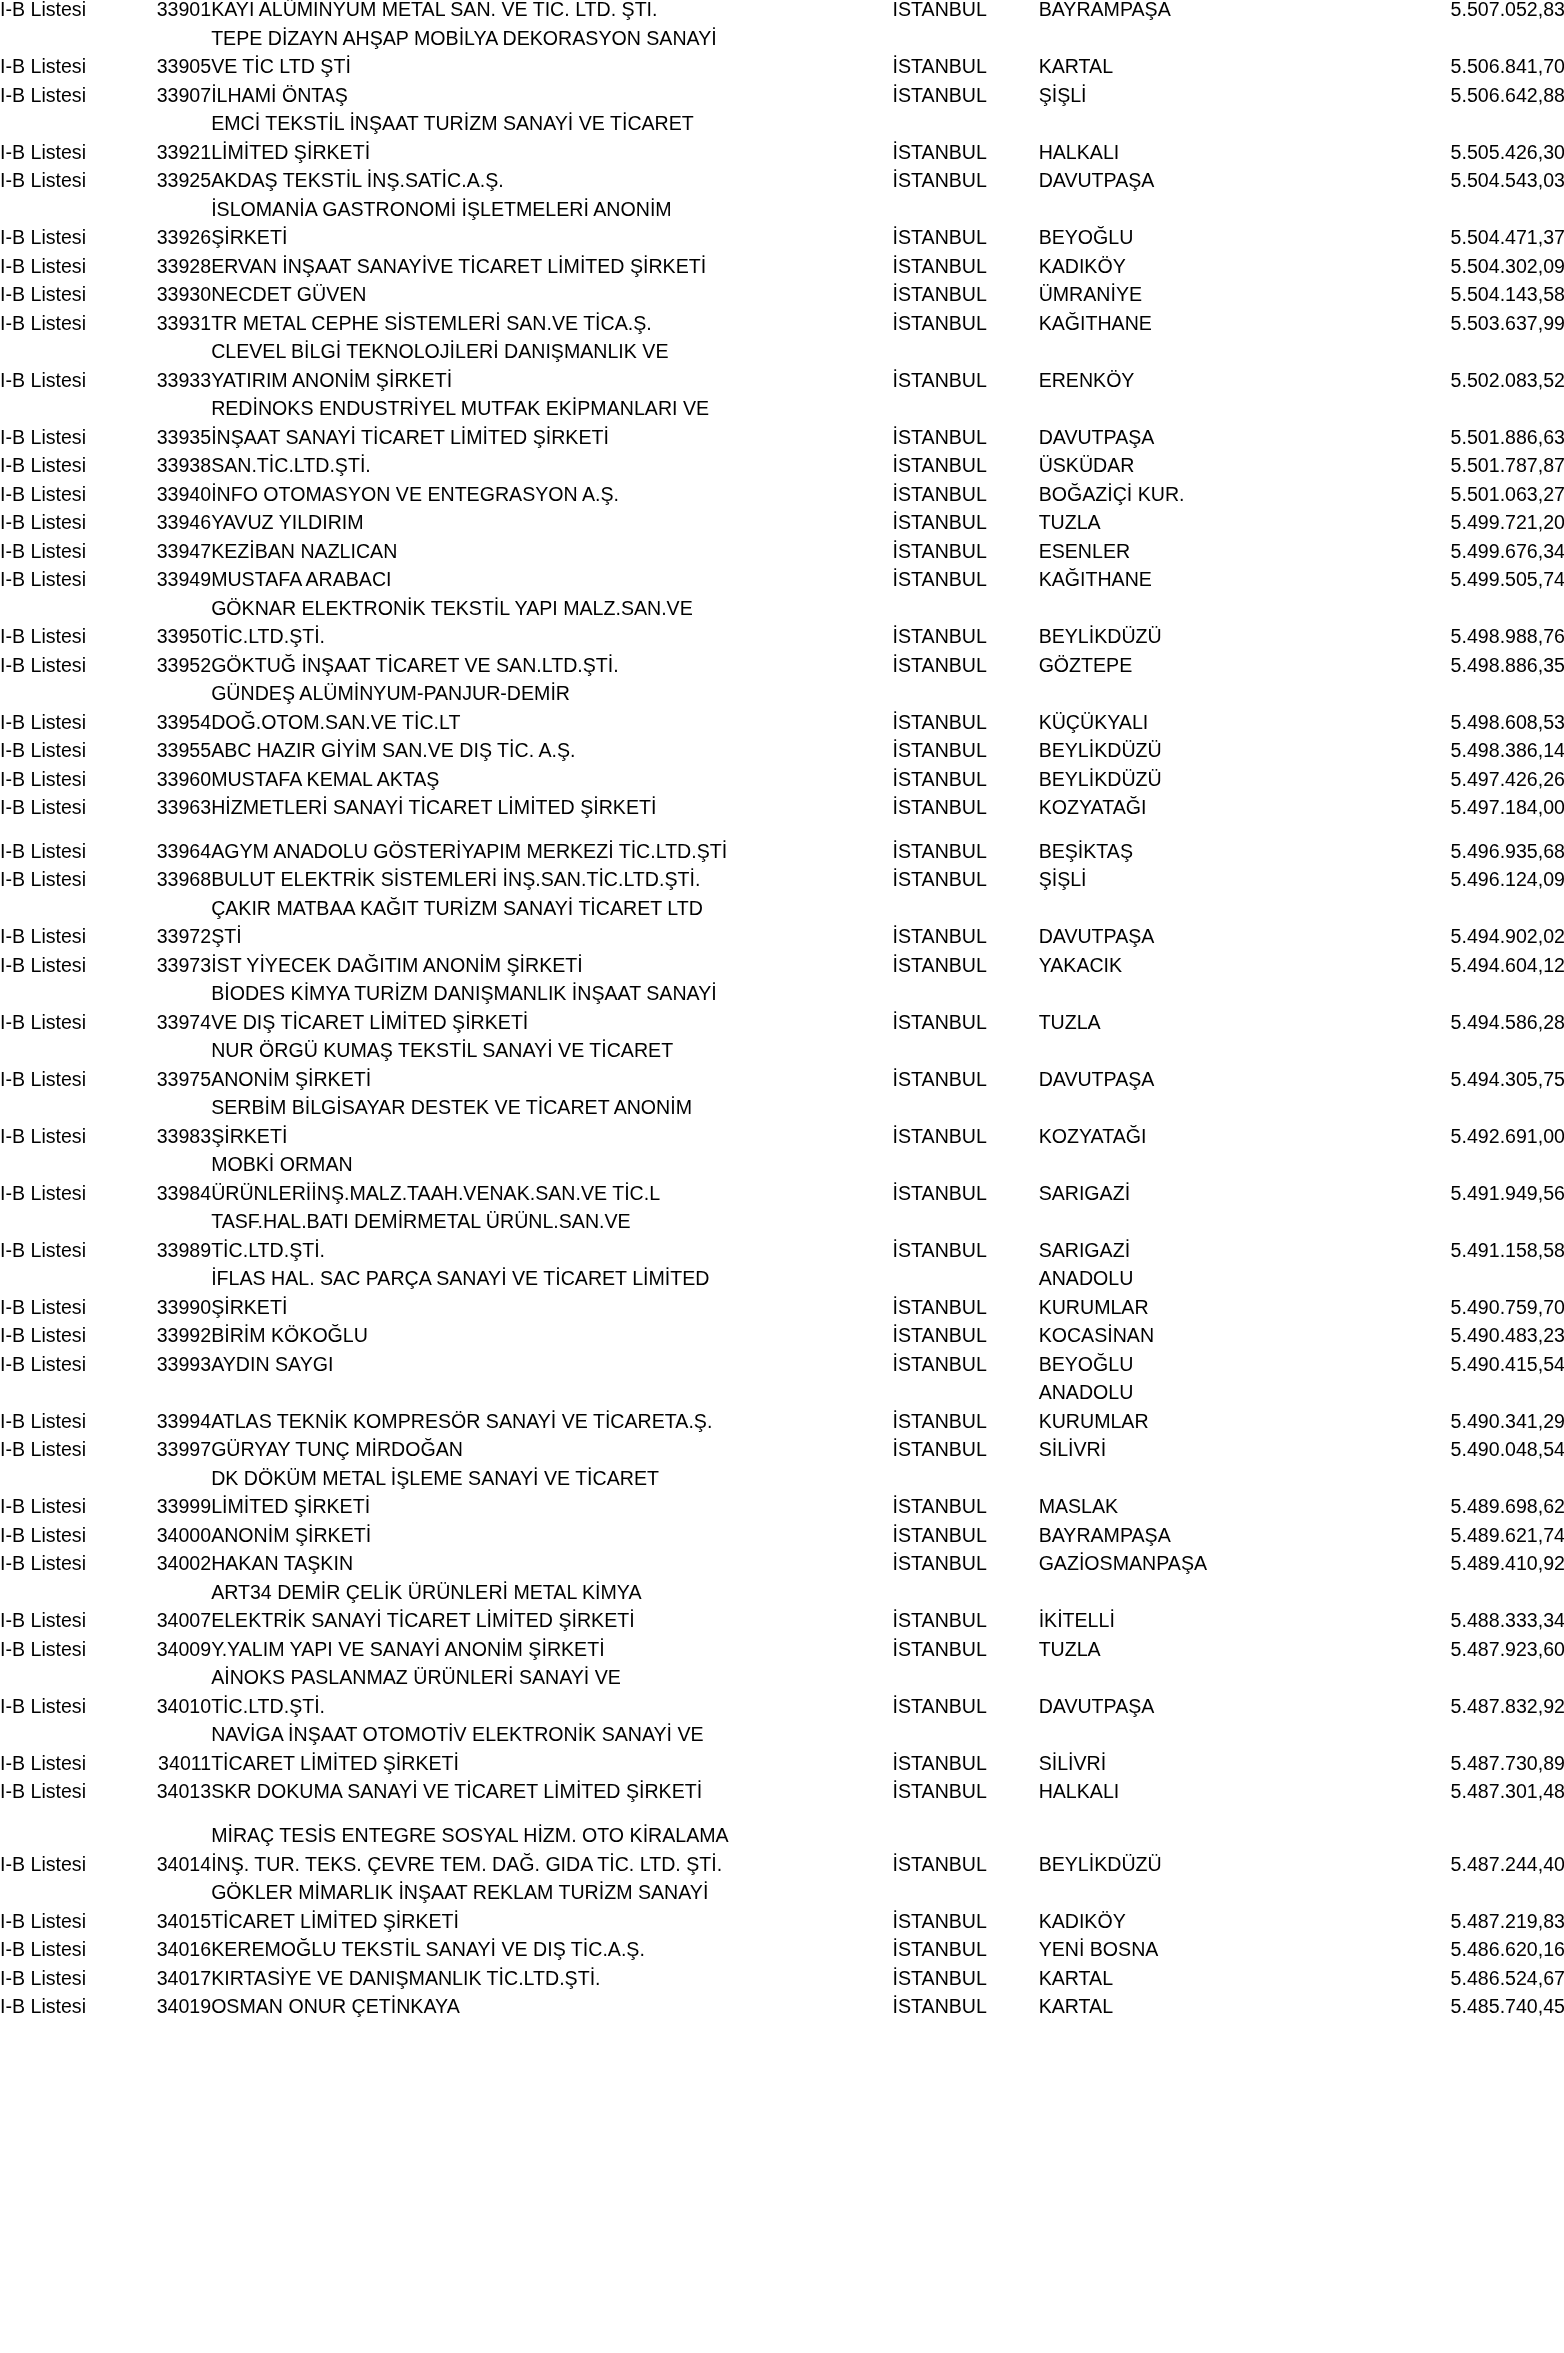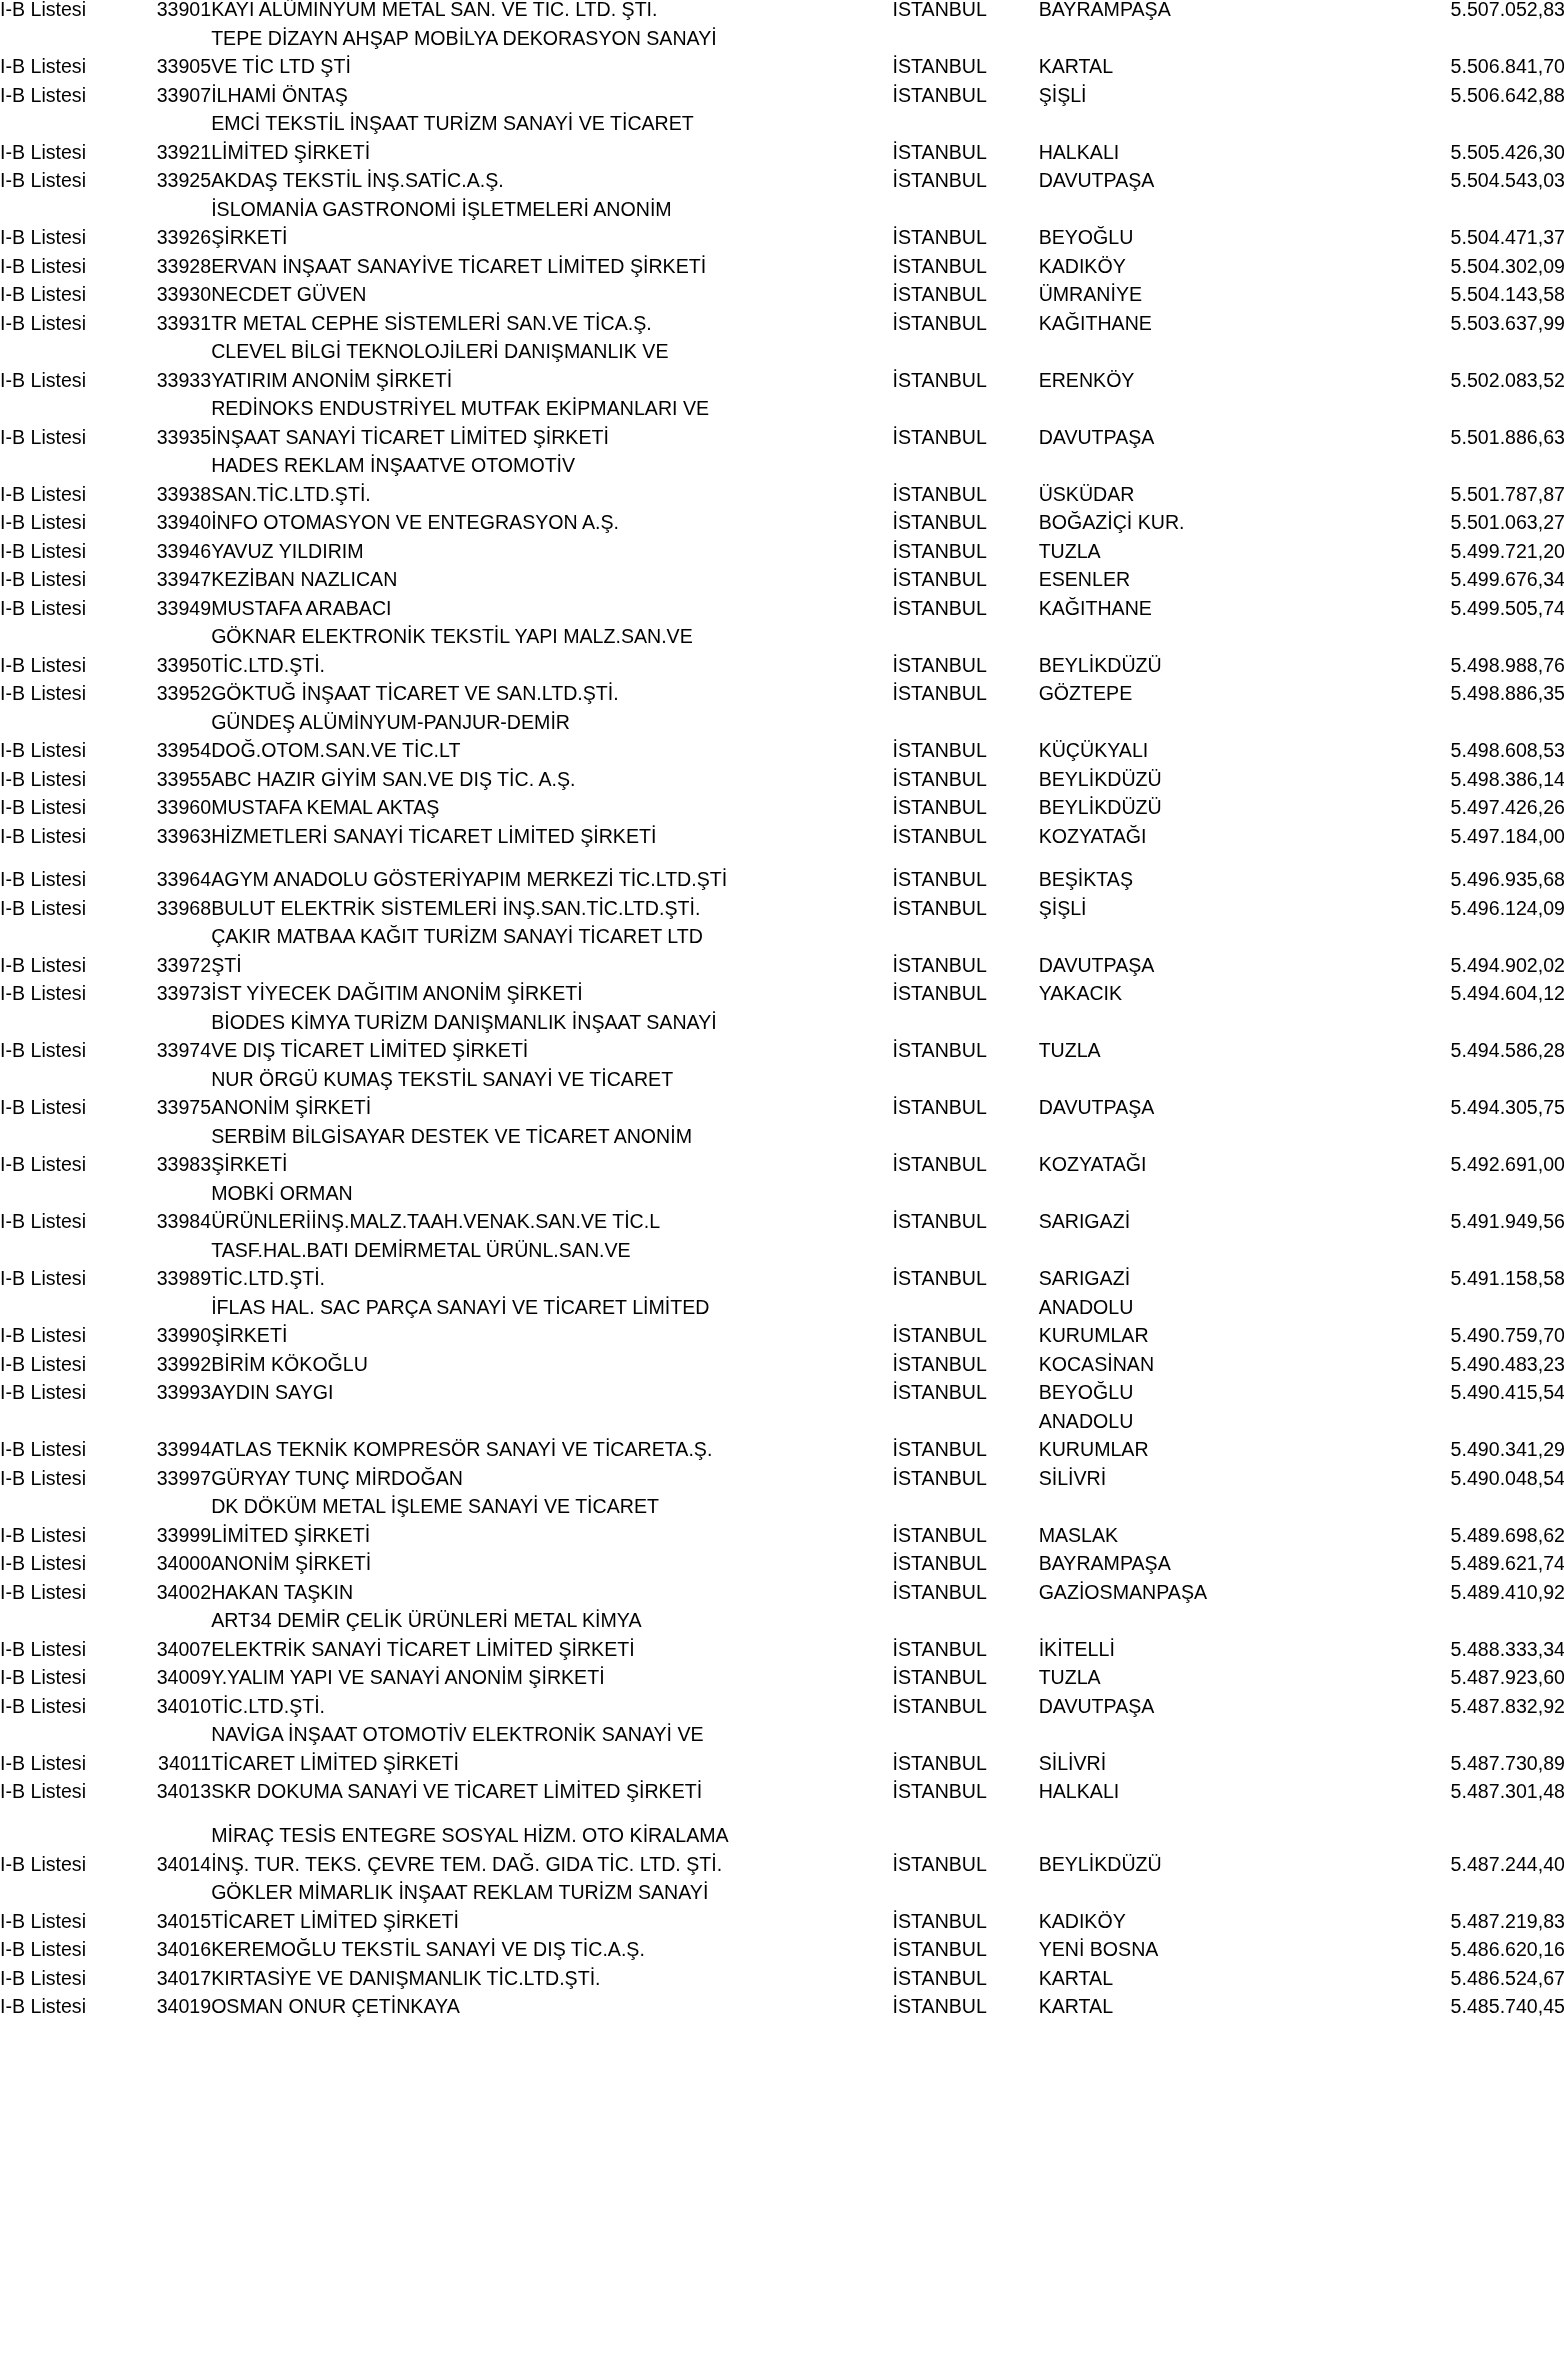--- a/index.html
+++ b/index.html
@@ -179,28 +179,20 @@
           <td class="col-amount"></td>
         </tr>
         <tr class="data-row">
           <td class="col-list">I-B Listesi</td>
           <td class="col-no">33935</td>
           <td class="col-name">İNŞAAT SANAYİ TİCARET LİMİTED ŞİRKETİ</td>
           <td class="col-city">İSTANBUL</td>
           <td class="col-office">DAVUTPAŞA</td>
           <td class="col-amount">5.501.886,63</td>
         </tr>
-        <tr class="cont-row">
-          <td class="col-list"></td>
-          <td class="col-no"></td>
-          <td class="col-name wrap-name">HADES REKLAM İNŞAATVE OTOMOTİV</td>
-          <td class="col-city"></td>
-          <td class="col-office"></td>
-          <td class="col-amount"></td>
-        </tr>
         <tr class="data-row">
           <td class="col-list">I-B Listesi</td>
           <td class="col-no">33938</td>
           <td class="col-name">SAN.TİC.LTD.ŞTİ.</td>
           <td class="col-city">İSTANBUL</td>
           <td class="col-office">ÜSKÜDAR</td>
           <td class="col-amount">5.501.787,87</td>
         </tr>
         <tr class="data-row">
           <td class="col-list">I-B Listesi</td>
@@ -530,20 +522,28 @@
           <td class="col-office">İKİTELLİ</td>
           <td class="col-amount">5.488.333,34</td>
         </tr>
         <tr class="data-row">
           <td class="col-list">I-B Listesi</td>
           <td class="col-no">34009</td>
           <td class="col-name">Y.YALIM YAPI VE SANAYİ ANONİM ŞİRKETİ</td>
           <td class="col-city">İSTANBUL</td>
           <td class="col-office">TUZLA</td>
           <td class="col-amount">5.487.923,60</td>
+        </tr>
+        <tr class="cont-row">
+          <td class="col-list"></td>
+          <td class="col-no"></td>
+          <td class="col-name wrap-name">AİNOKS PASLANMAZ ÜRÜNLERİ SANAYİ VE</td>
+          <td class="col-city"></td>
+          <td class="col-office"></td>
+          <td class="col-amount"></td>
         </tr>
         <tr class="data-row">
           <td class="col-list">I-B Listesi</td>
           <td class="col-no">34010</td>
           <td class="col-name">TİC.LTD.ŞTİ.</td>
           <td class="col-city">İSTANBUL</td>
           <td class="col-office">DAVUTPAŞA</td>
           <td class="col-amount">5.487.832,92</td>
         </tr>
         <tr class="cont-row">

